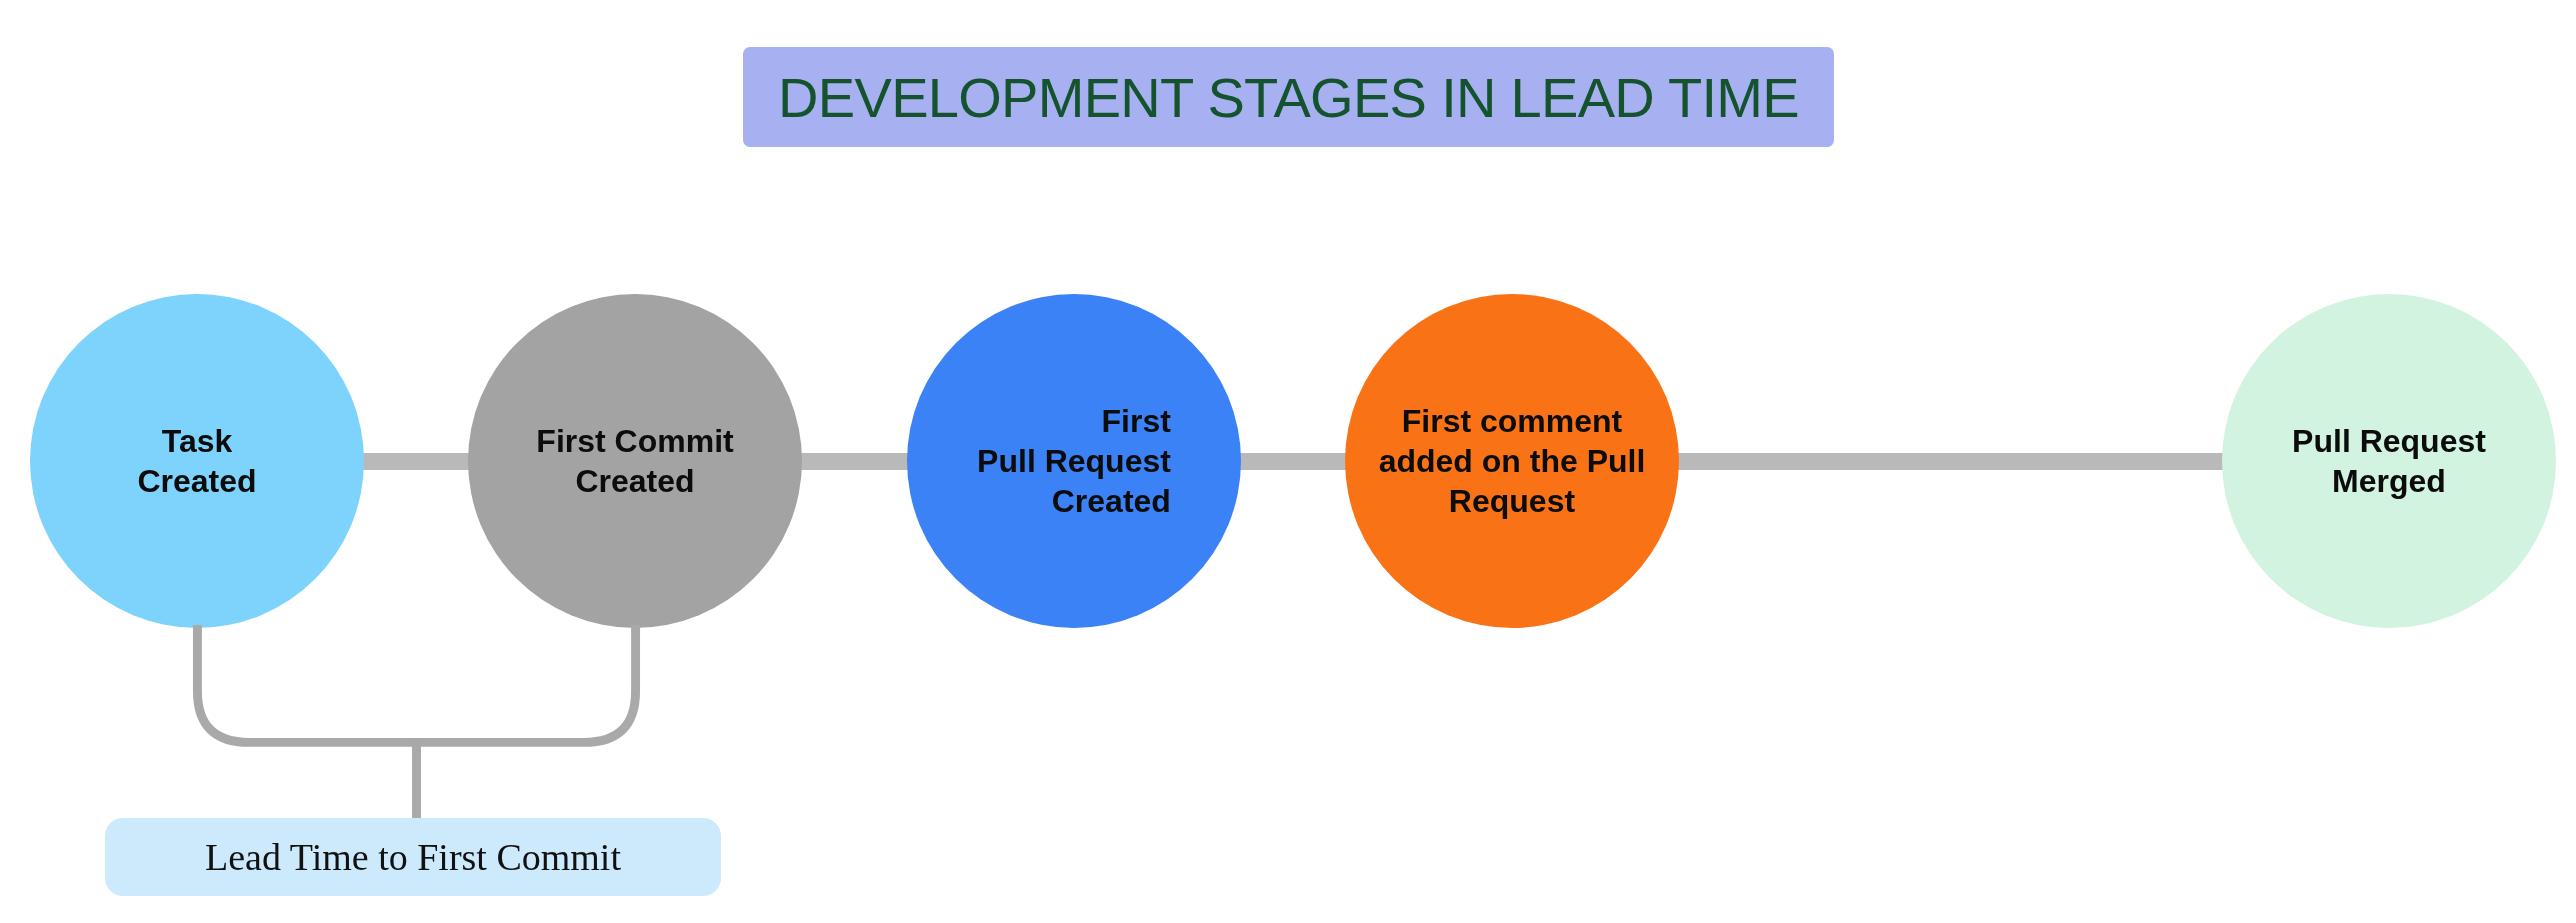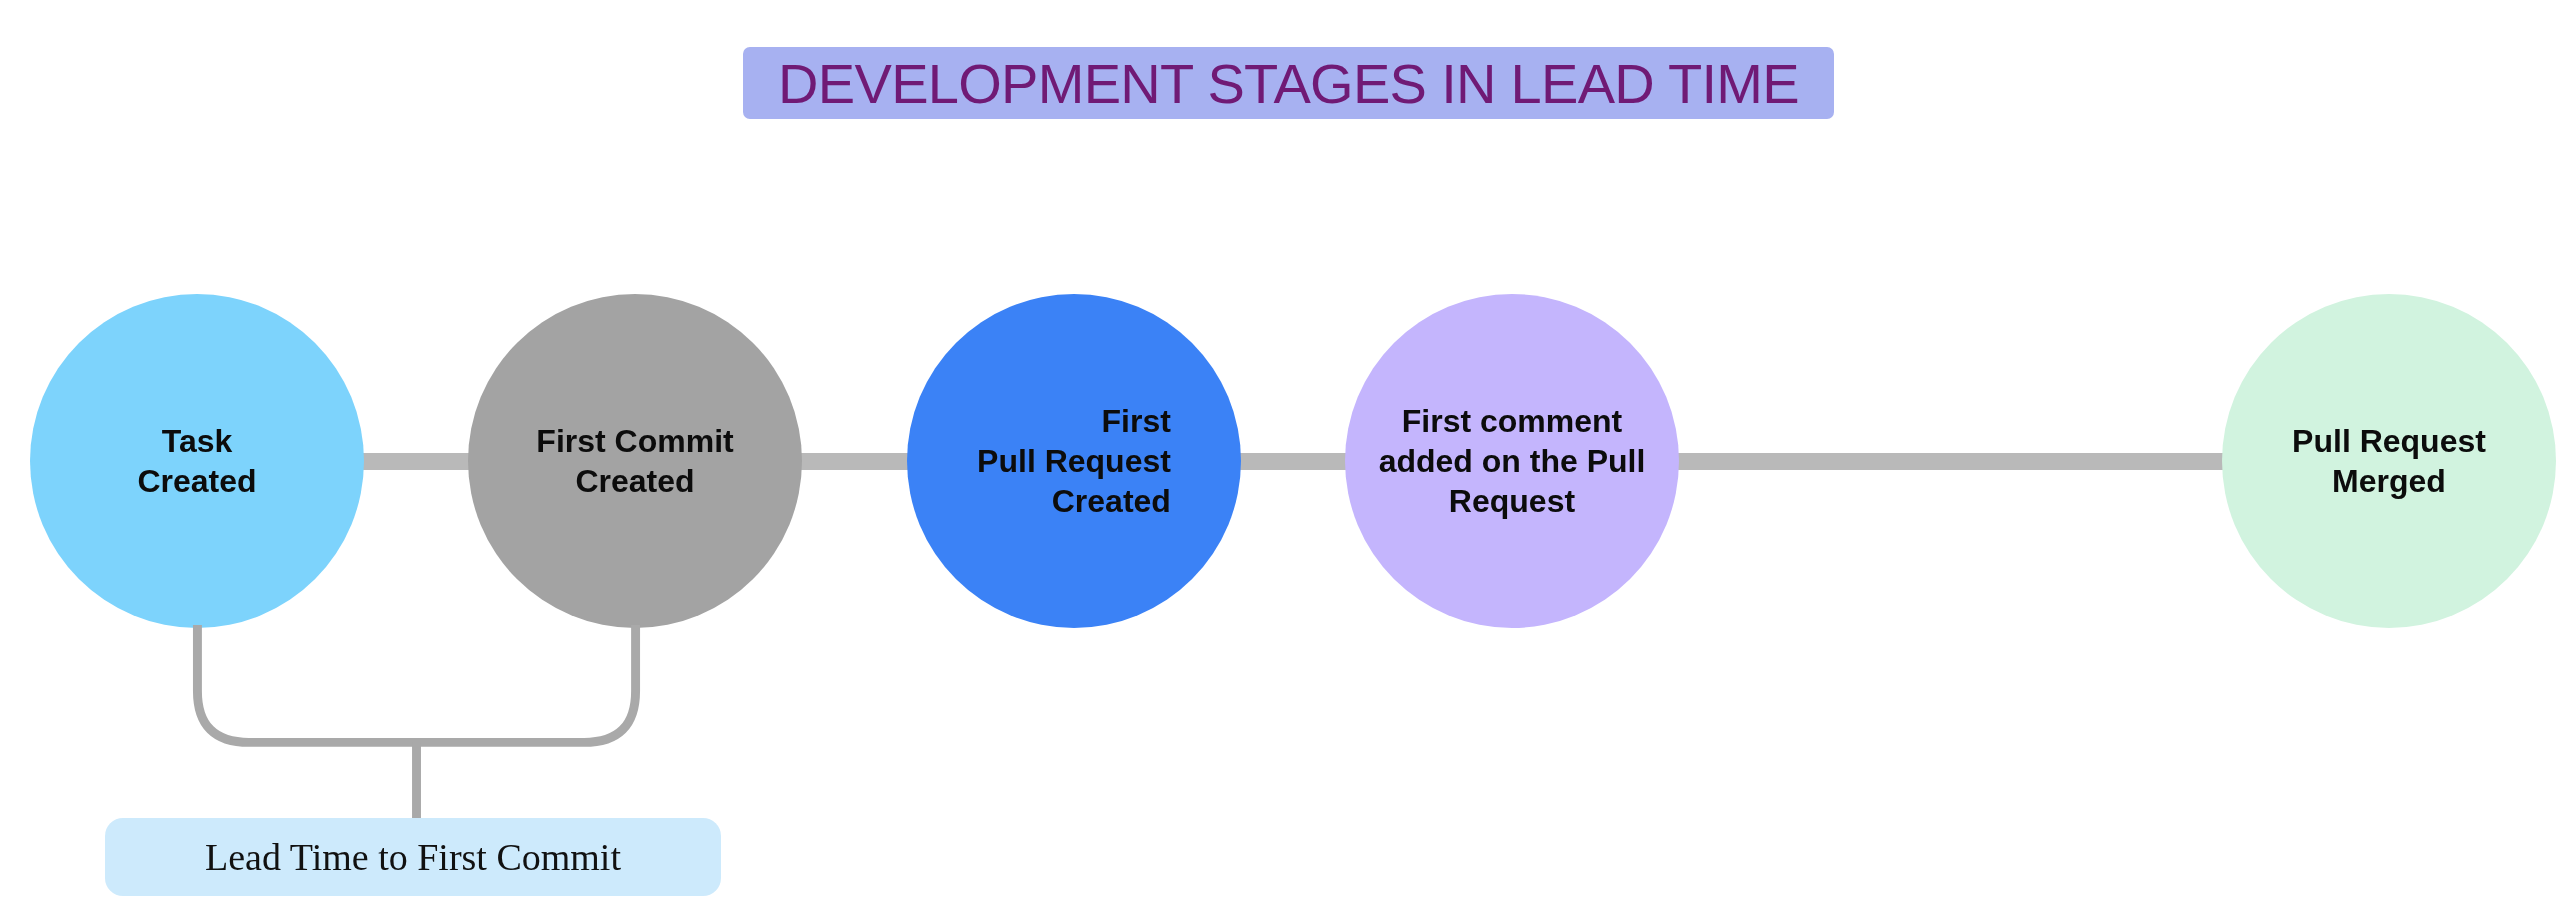--- a/index.html
+++ b/index.html
@@ -7,27 +7,27 @@
     position: relative;
     width: 2576px;
     height: 923px;
     background: #ffffff;
     overflow: hidden;
     font-family: "Liberation Sans", sans-serif;
   }
   .title-box {
     position: absolute;
     left: 743px; top: 47px;
-    width: 1091px; height: 72px;
+    width: 1091px; height: 100px;
     border-radius: 6.9px;
     display: flex; align-items: center; justify-content: center;
     font-size: 56px;
     font-weight: 500;
     letter-spacing: -0.7px;
-    color: #701a75;
+    color: #14532d;
     white-space: nowrap;
   }
   .connector {
     position: absolute;
     left: 197px; top: 453px;
     width: 2191px; height: 16.5px;
     z-index: 0;
   }
   .stage {
     position: absolute;
@@ -84,21 +84,21 @@
   </div>
   <div class="stage" style="left: 468px; background: #a3a3a3;">
     <div class="stage-label">First Commit
 Created</div>
   </div>
   <div class="stage" style="left: 907px; background: #3b82f6; text-align: right;">
     <div class="stage-label">First
 Pull Request
 Created</div>
   </div>
-  <div class="stage" style="left: 1345px; background: #c4b5fd;">
+  <div class="stage" style="left: 1345px; background: #f97316;">
     <div class="stage-label">First comment
 added on the Pull
 Request</div>
   </div>
   <div class="stage" style="left: 2222px; background: rgb(209, 243, 223);">
     <div class="stage-label">Pull Request
 Merged</div>
   </div>
 
   <svg class="bracket-svg" viewBox="0 0 3750 1344" xmlns="http://www.w3.org/2000/svg">

